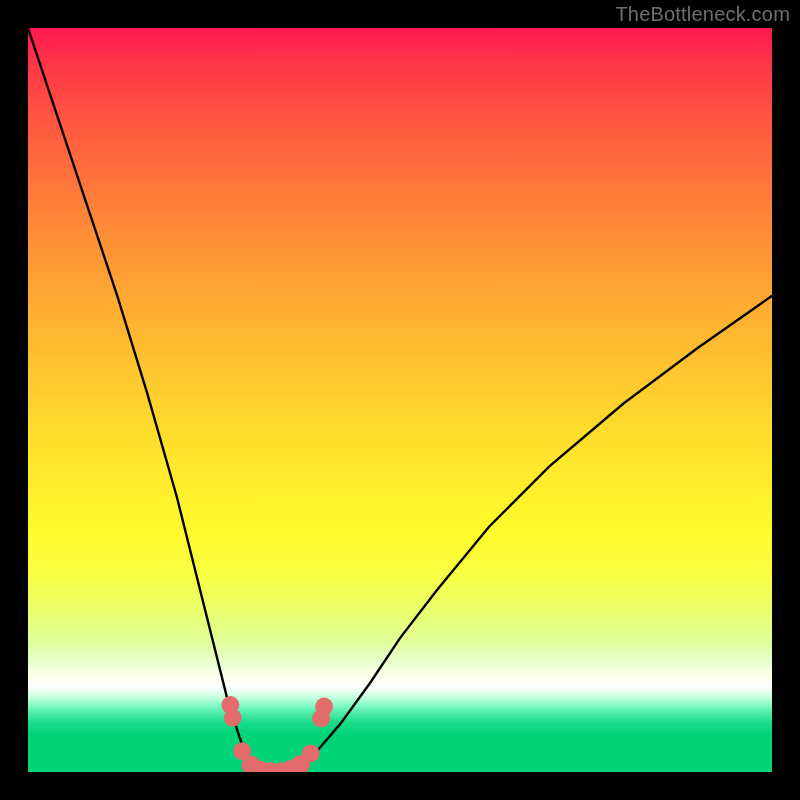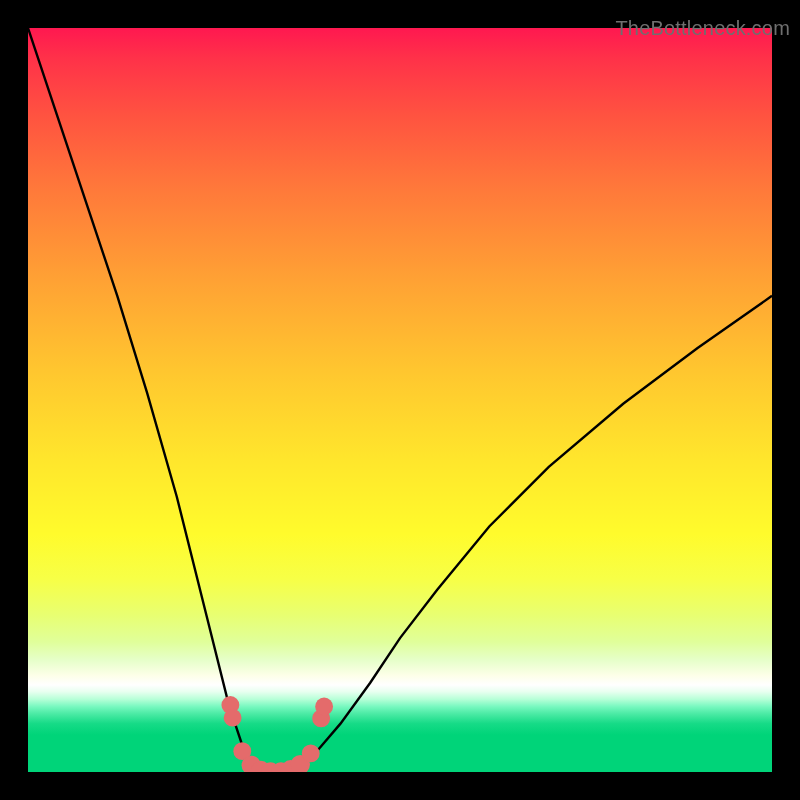--- a/index.html
+++ b/index.html
@@ -54,21 +54,21 @@
       #00d479 95%,
       #00d479 100%
     );
   }
   .svg-layer {
     position: absolute;
     inset: 0;
   }
   .watermark {
     position: absolute;
-    top: 17px;
+    top: 3px;
     right: 10px;
     color: #6f6f6f;
     font-size: 20px;
     letter-spacing: 0.2px;
   }
 </style>
 </head>
 <body>
 
 <div class="frame">

